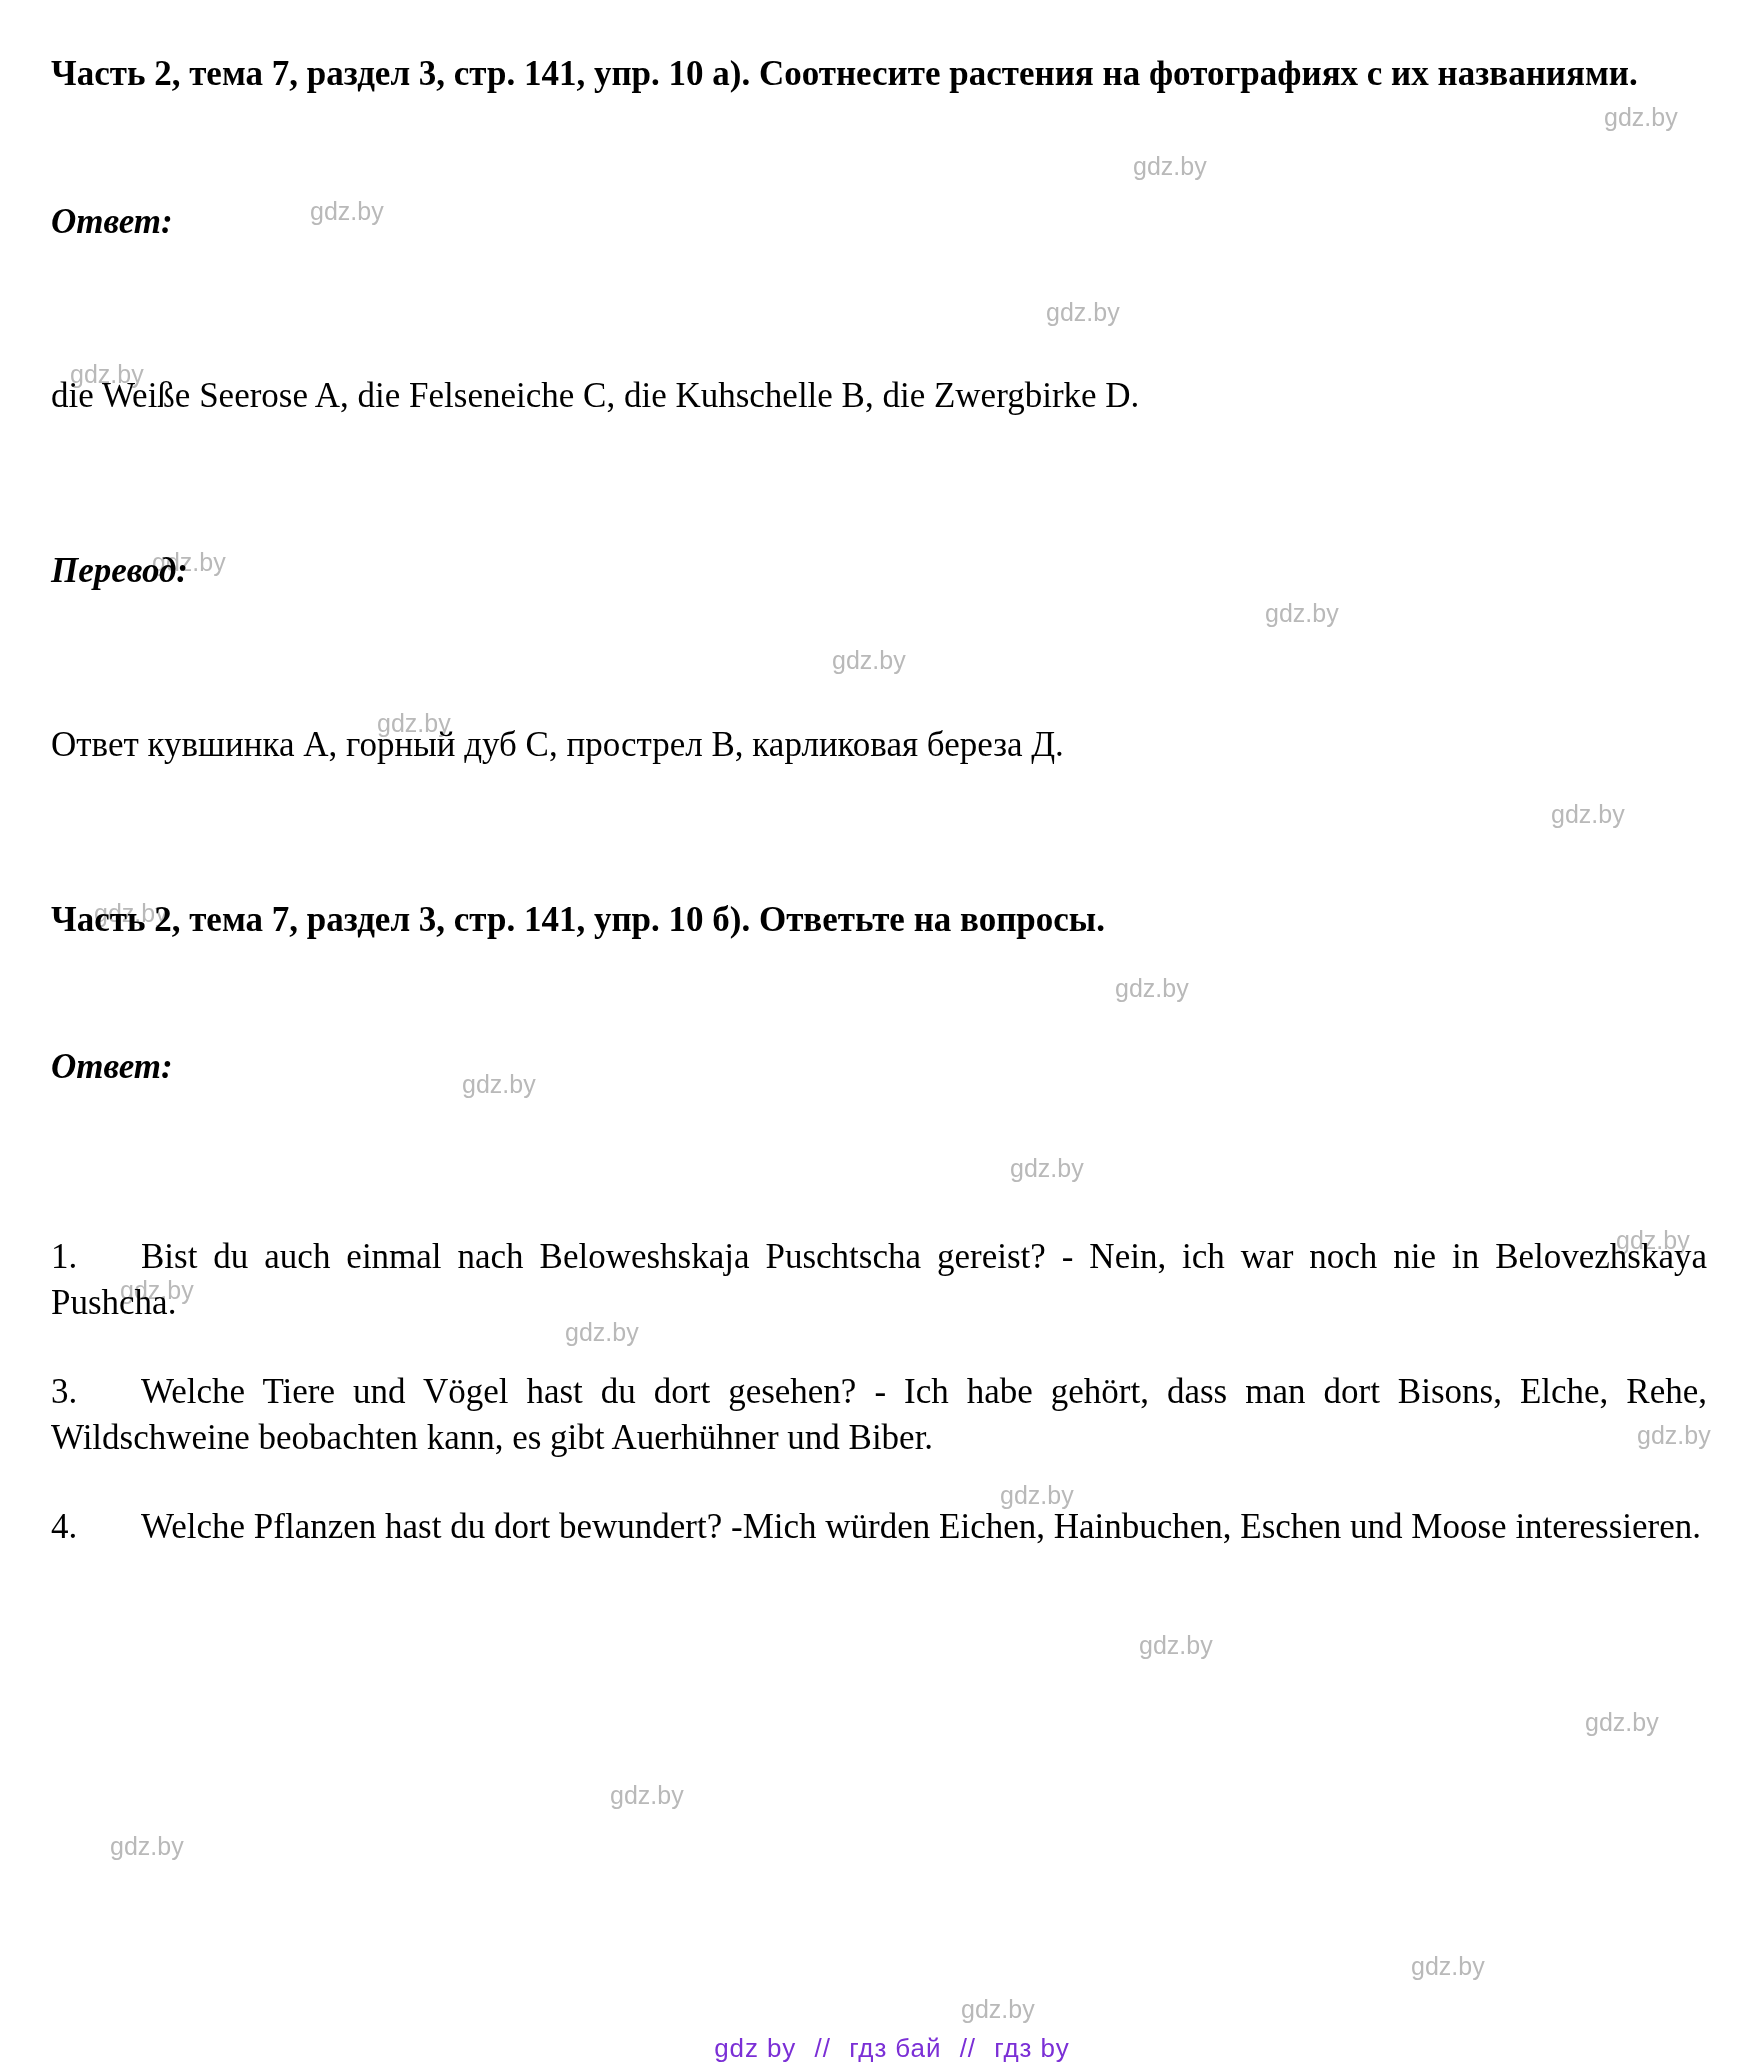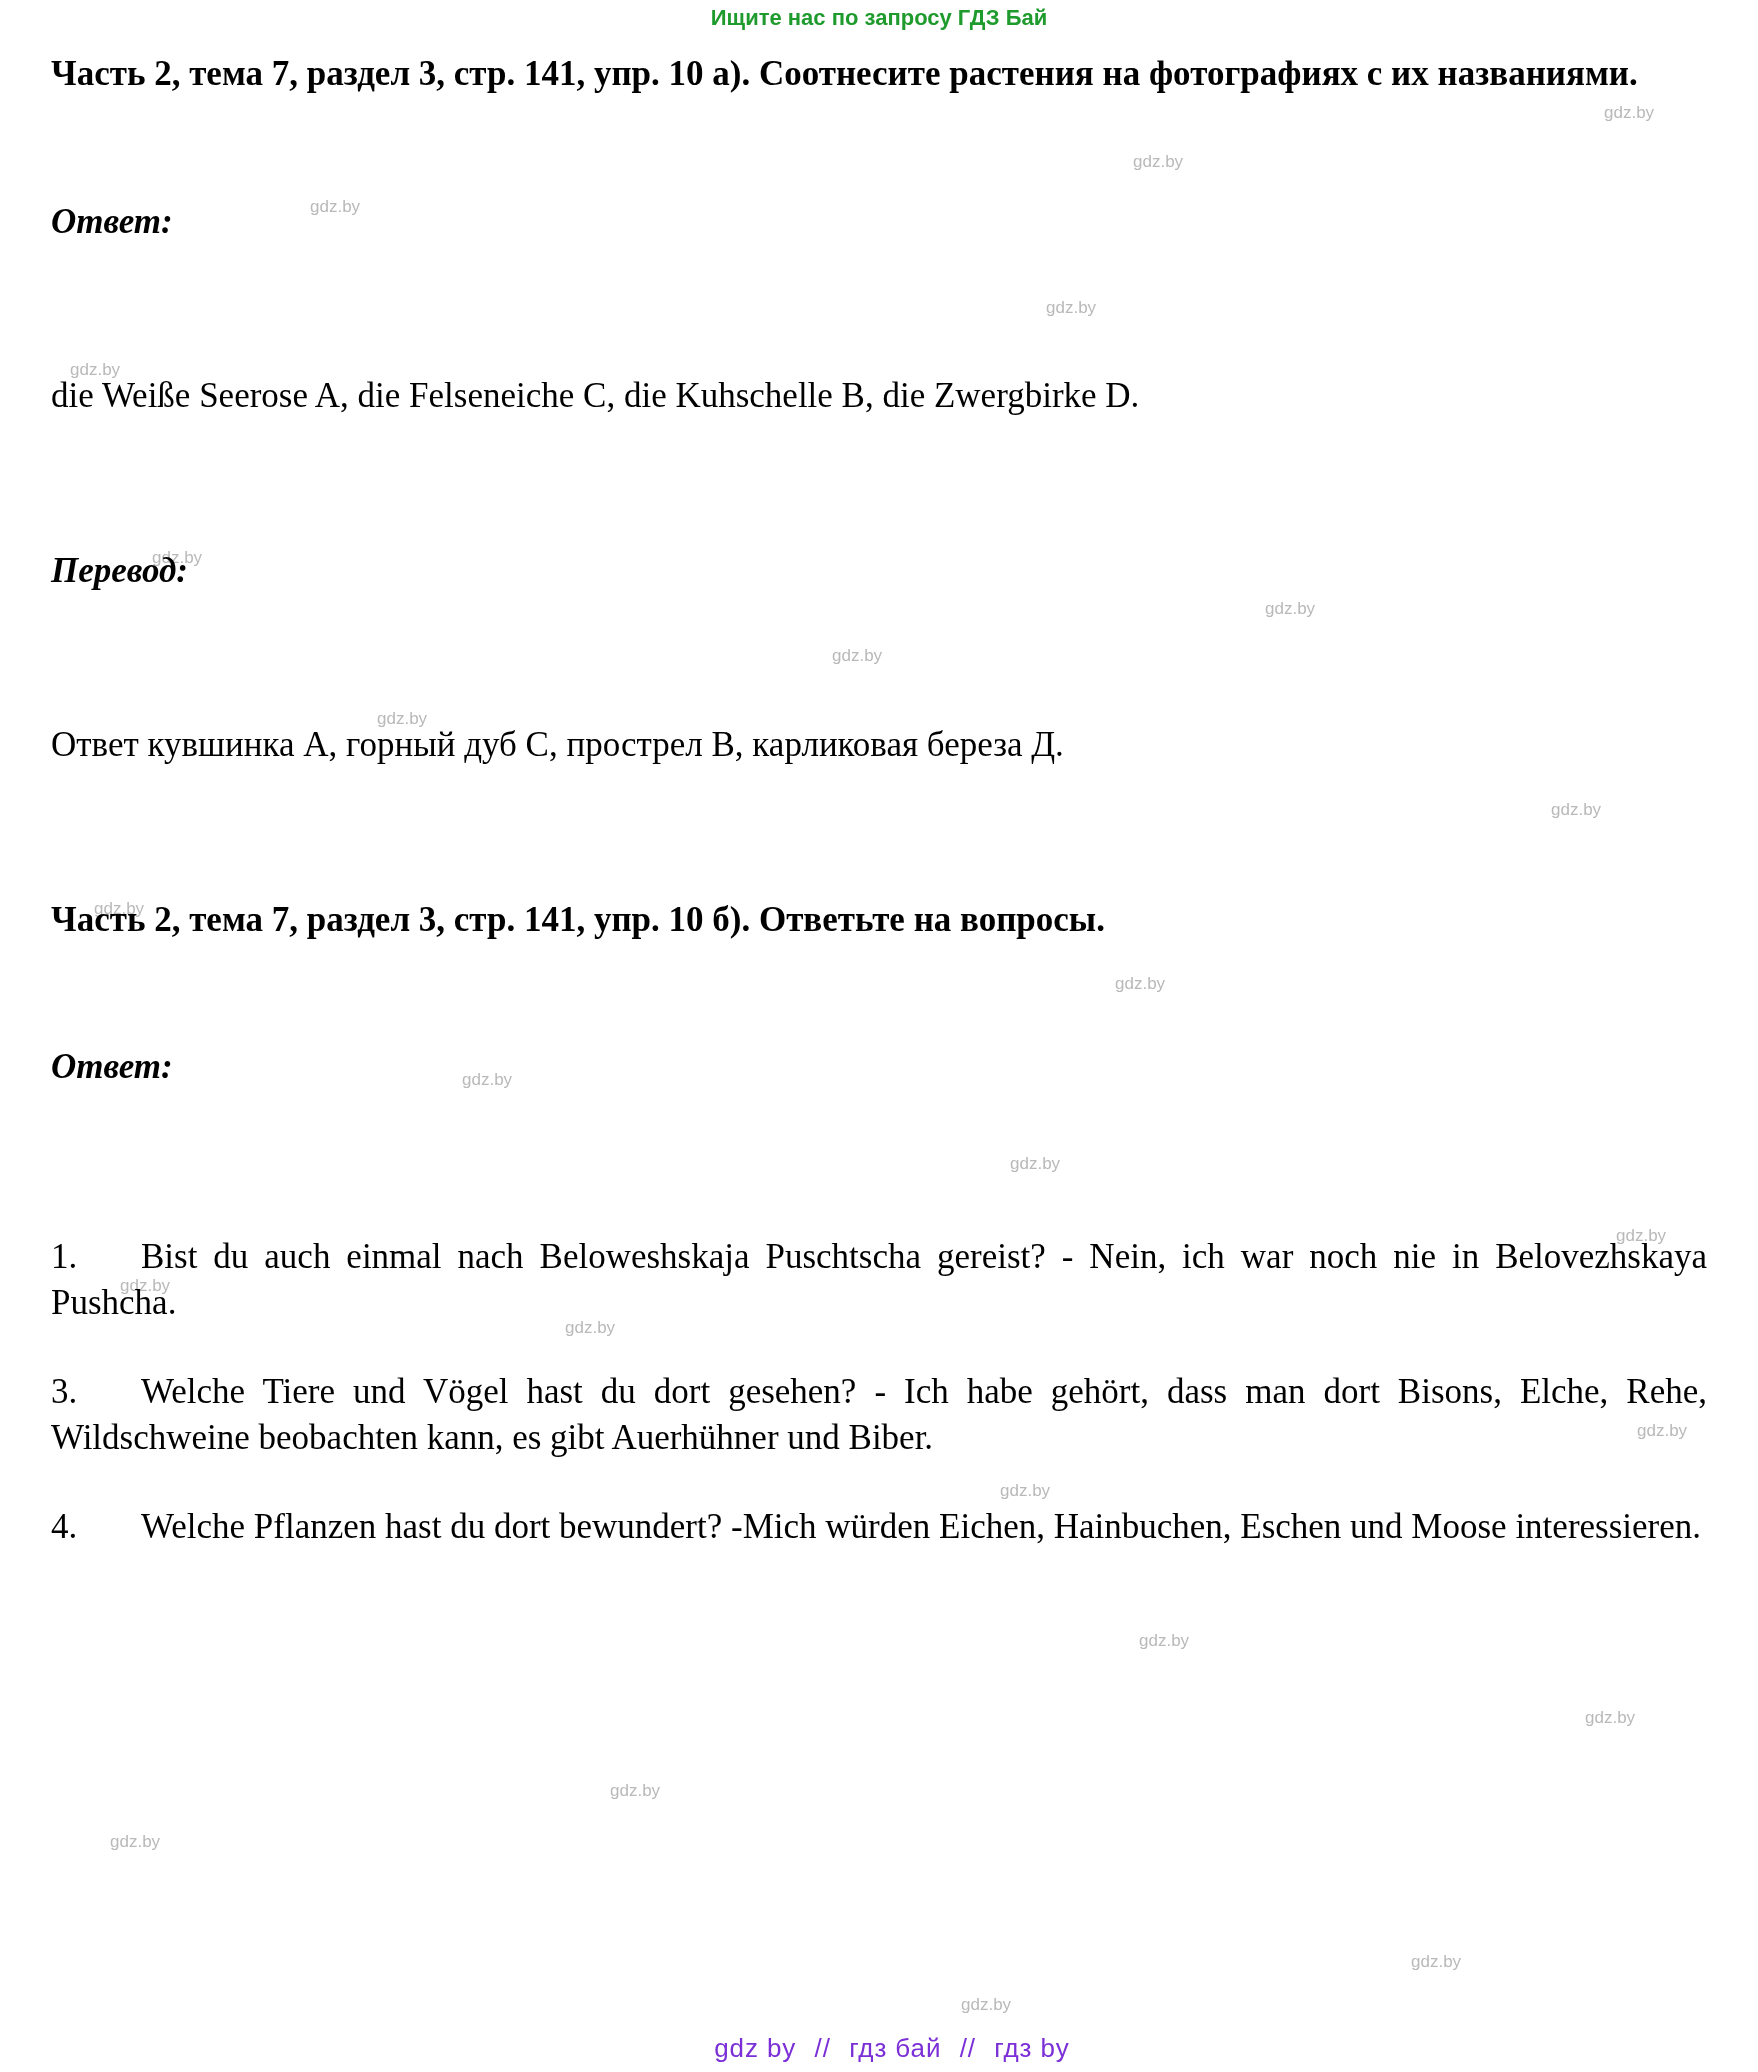--- a/index.html
+++ b/index.html
@@ -60,21 +60,21 @@
     margin-top: 42px;
     text-align: justify;
   }
   .qnum {
     display: inline-block;
     min-width: 90px;
   }
   .wm {
     position: absolute;
     font-family: "Liberation Sans", sans-serif;
-    font-size: 17px;
+    font-size: 25px;
     color: #b9b9b9;
     z-index: 1;
     pointer-events: none;
     white-space: nowrap;
   }
   .footer {
     position: absolute;
     bottom: 8.6px;
     left: 0;
     width: 1758px;
@@ -85,21 +85,20 @@
     letter-spacing: 0.9px;
     padding-left: 13px;
   }
   .footer span { margin: 0 5.1px; }
 </style>
 </head>
 <body>
 
 <div class="page">
 
-  <div class="topbar">Ищите нас по запросу ГДЗ Бай</div>
 
   <div id="watermark-layer">
       <div class="wm" style="left: 1604px; top: 103px;">gdz.by</div>
       <div class="wm" style="left: 1133px; top: 152px;">gdz.by</div>
       <div class="wm" style="left: 310px; top: 197px;">gdz.by</div>
       <div class="wm" style="left: 1046px; top: 298px;">gdz.by</div>
       <div class="wm" style="left: 70px; top: 360px;">gdz.by</div>
       <div class="wm" style="left: 152px; top: 548px;">gdz.by</div>
       <div class="wm" style="left: 1265px; top: 599px;">gdz.by</div>
       <div class="wm" style="left: 832px; top: 646px;">gdz.by</div>

